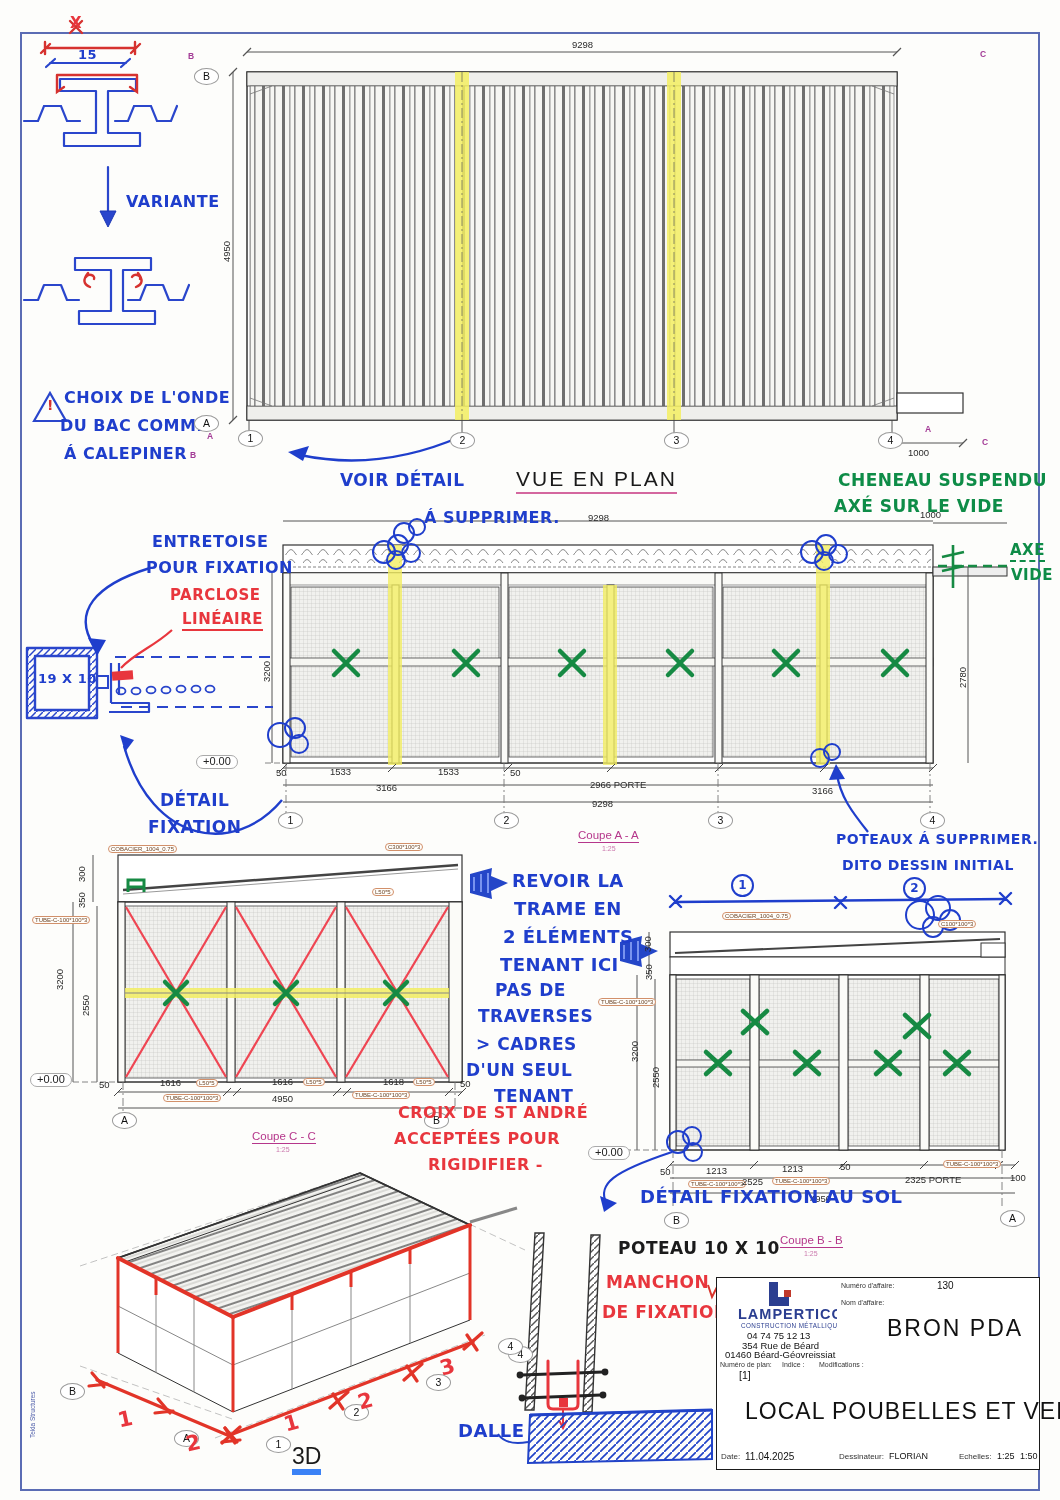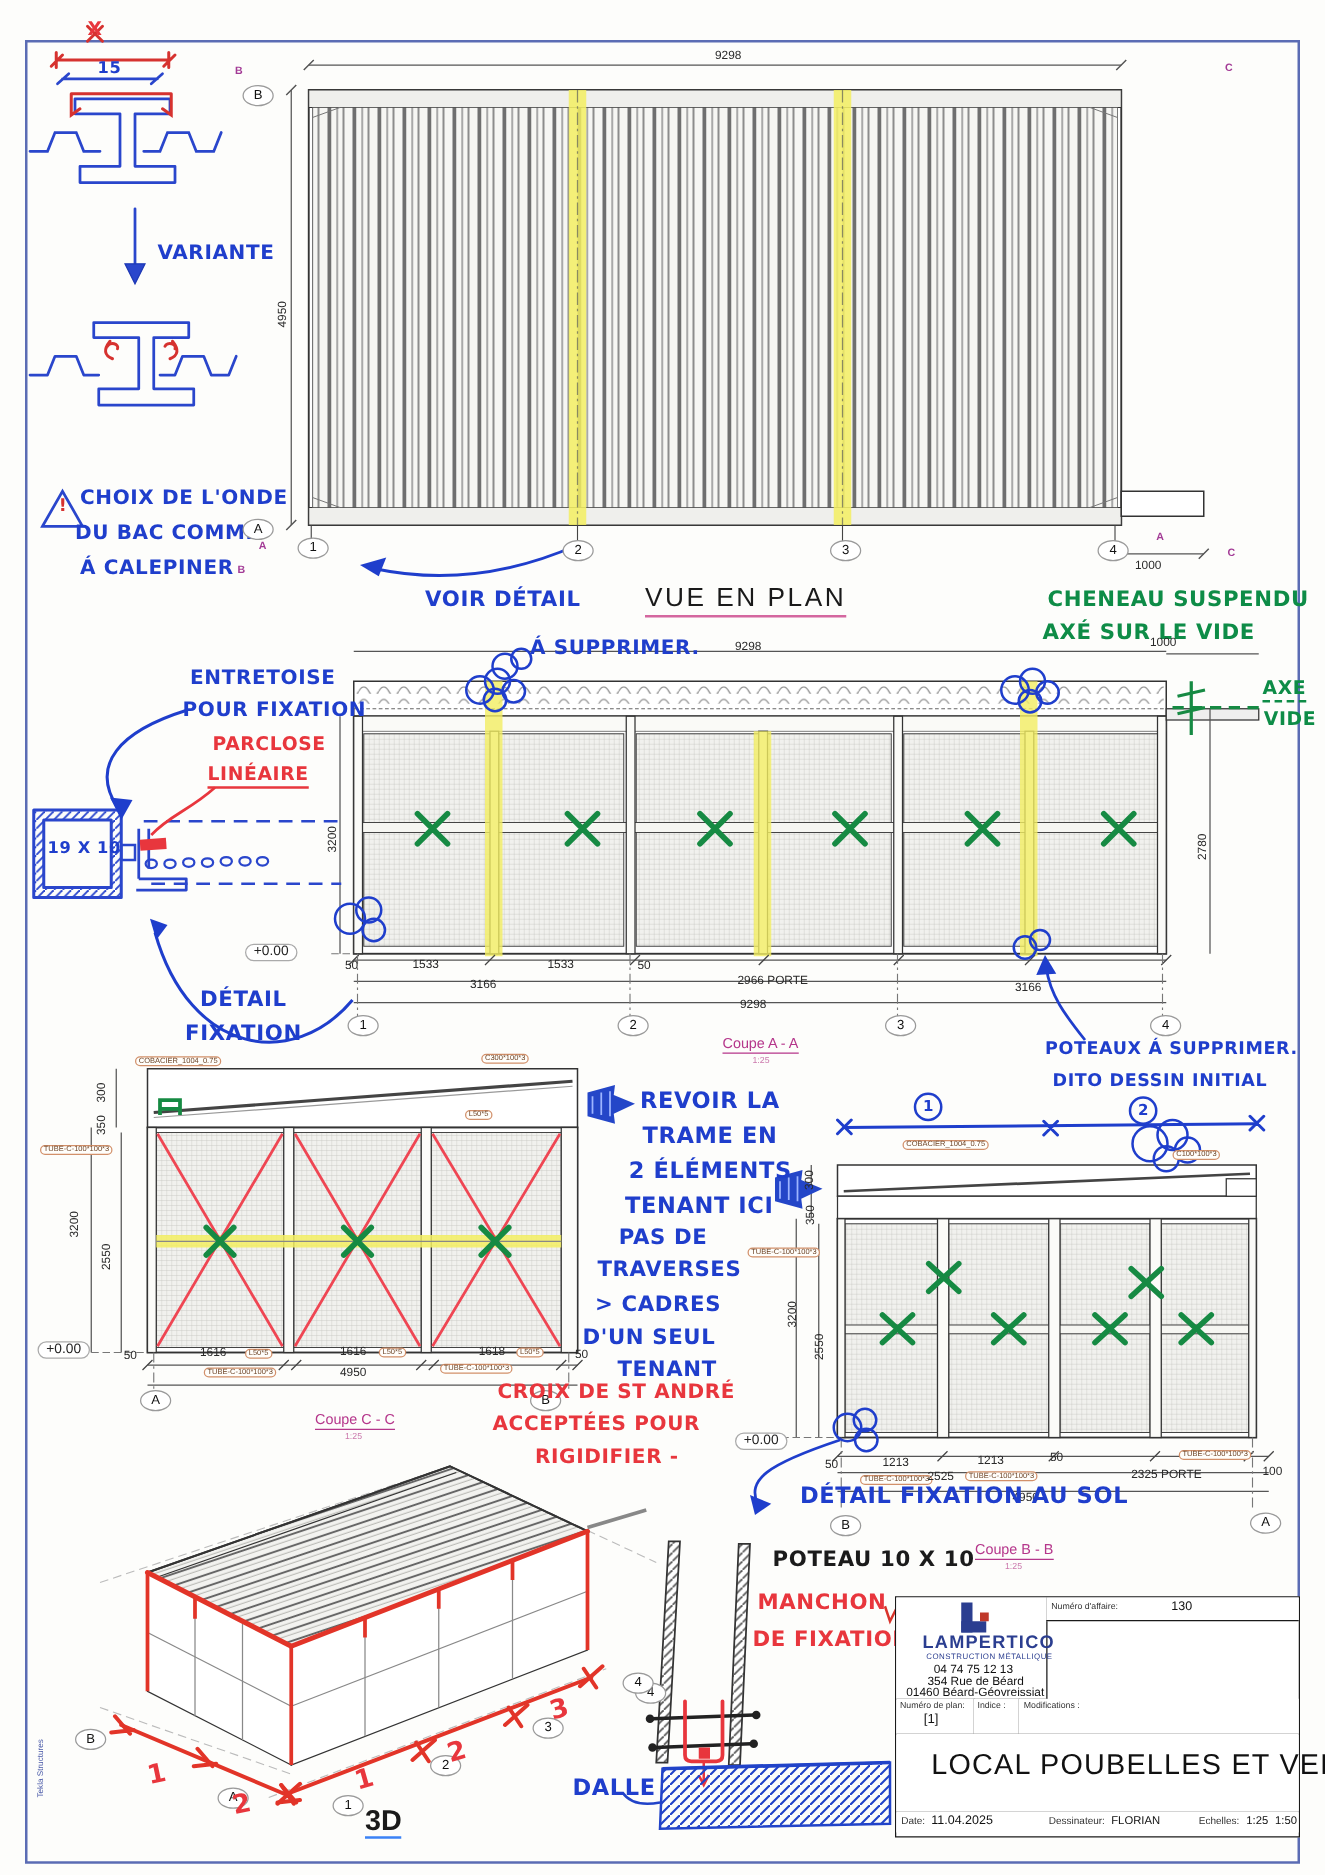--- a/index.html
+++ b/index.html
@@ -17,21 +17,21 @@
   .sec{color:#a33b96;font-size:8.5px;font-weight:bold;}
   .co{font-size:6px;color:#6e4527;border:1px solid #d2906a;border-radius:6px;padding:0 2px;background:#fffefb;}
   .bub{font-size:10.5px;color:#111;border:1px solid #9a9a9a;border-radius:50%;background:#fff;
        width:23px;height:15px;line-height:15px;text-align:center;}
   .pill{font-size:11px;color:#222;border:1px solid #aaa;border-radius:9px;padding:0 6px;background:#fff;}
   .ncirc{font-family:"DejaVu Sans",sans-serif;width:19px;height:19px;border:2px solid #1f3ecc;border-radius:50%;
        color:#1f3ecc;font-size:12px;font-weight:bold;text-align:center;line-height:19px;}
   .title-main{font-size:21px;color:#1a1a1a;letter-spacing:2px;border-bottom:2px solid #d4679f;padding-bottom:2px;}
   .u-red{border-bottom:2px solid #e8363d;padding-bottom:1px;}
   .u-grn{border-bottom:2px dashed #0e8c47;padding-bottom:1px;}
-  .u-blk{border-bottom:2px solid #3b82f6;padding-bottom:1px;font-weight:bold;}
+  .u-blk{border-bottom:6px solid #3b82f6;padding-bottom:1px;}
   .tbox{position:absolute;border:1.5px solid #1a1a1a;background:#fff;}
   .tlab{font-size:7px;color:#333;}
   .tval{color:#111;}
 </style>
 </head>
 <body>
 
 <div id="sheet">
 <div class="frame"></div>
 
@@ -452,21 +452,21 @@
 <span class="t bub" style="left:278px;top:812px">1</span>
 <span class="t bub" style="left:494px;top:812px">2</span>
 <span class="t bub" style="left:708px;top:812px">3</span>
 <span class="t bub" style="left:920px;top:812px">4</span>
 <span class="t mag" style="left:578px;top:829px">Coupe A - A</span>
 <span class="t mags" style="left:602px;top:845px">1:25</span>
 
 <span class="t hand hb" style="left:152px;top:534px;font-size:16px">ENTRETOISE</span>
 <span class="t hand hb" style="left:146px;top:560px;font-size:16px">POUR FIXATION</span>
 <span class="t hand hr" style="left:170px;top:588px;font-size:15px">PARCLOSE</span>
-<span class="t hand hr u-red" style="left:166px;top:612px;font-size:15px">LINÉAIRE</span>
+<span class="t hand hr u-red" style="left:182px;top:612px;font-size:15px">LINÉAIRE</span>
 <span class="t hand hb" style="left:38px;top:672px;font-size:13px">19 X 10</span>
 <span class="t hand hb" style="left:160px;top:792px;font-size:17px">DÉTAIL</span>
 <span class="t hand hb" style="left:148px;top:819px;font-size:17px">FIXATION</span>
 
 <span class="t hand hb" style="left:836px;top:832px;font-size:14px">POTEAUX Á SUPPRIMER.</span>
 <span class="t hand hb" style="left:842px;top:858px;font-size:14px">DITO DESSIN INITIAL</span>
 
 <span class="t co" style="left:108px;top:845px">COBACIER_1004_0.75</span>
 <span class="t co" style="left:385px;top:843px">C300*100*3</span>
 <span class="t co" style="left:32px;top:916px">TUBE-C-100*100*3</span>
@@ -561,20 +561,24 @@
     <div class="t tval" style="left:21px;top:29px;font-size:14.5px;font-weight:bold;color:#2b3e90;letter-spacing:1px">LAMPERTICO</div>
     <div class="t" style="left:24px;top:45px;font-size:6.3px;color:#2b3e90;letter-spacing:.4px">CONSTRUCTION MÉTALLIQUE</div>
     <div class="t tval" style="left:30px;top:53px;font-size:9.5px">04 74 75 12 13</div>
     <div class="t tval" style="left:25px;top:63px;font-size:9.5px">354 Rue de Béard</div>
     <div class="t tval" style="left:8px;top:72px;font-size:9.5px">01460 Béard-Géovreissiat</div>
   </div>
   <div class="tbox" style="left:120px;top:0;width:202px;height:18px;border-width:0 0 1.5px 0">
     <span class="t tlab" style="left:4px;top:4px">Numéro d'affaire:</span>
     <span class="t tval" style="left:100px;top:3px;font-size:10px">130</span>
   </div>
+  <div class="tbox" style="left:120px;top:18px;width:202px;height:63px;border-width:0 0 1.5px 0">
+    <span class="t tlab" style="left:4px;top:3px">Nom d'affaire:</span>
+    <span class="t tval" style="left:50px;top:20px;font-size:23px;letter-spacing:2px">BRON PDA</span>
+  </div>
   <div class="tbox" style="left:0;top:81px;width:62px;height:28px;border-width:0 1.5px 1.5px 0">
     <span class="t tlab" style="left:3px;top:2px">Numéro de plan:</span>
     <span class="t tval" style="left:22px;top:11px;font-size:10.5px">[1]</span>
   </div>
   <div class="tbox" style="left:62px;top:81px;width:36px;height:28px;border-width:0 1.5px 1.5px 0">
     <span class="t tlab" style="left:3px;top:2px">Indice :</span>
   </div>
   <div class="tbox" style="left:98px;top:81px;width:224px;height:28px;border-width:0 0 1.5px 0">
     <span class="t tlab" style="left:4px;top:2px">Modifications :</span>
   </div>

